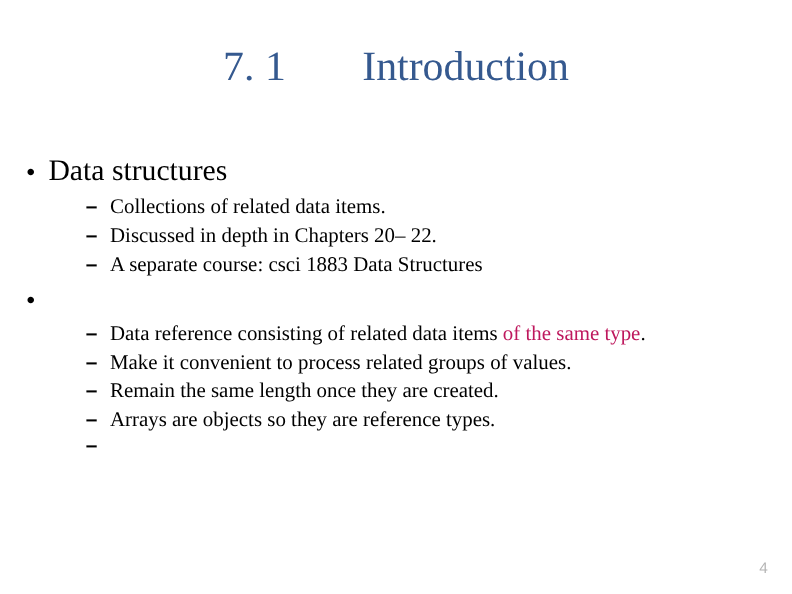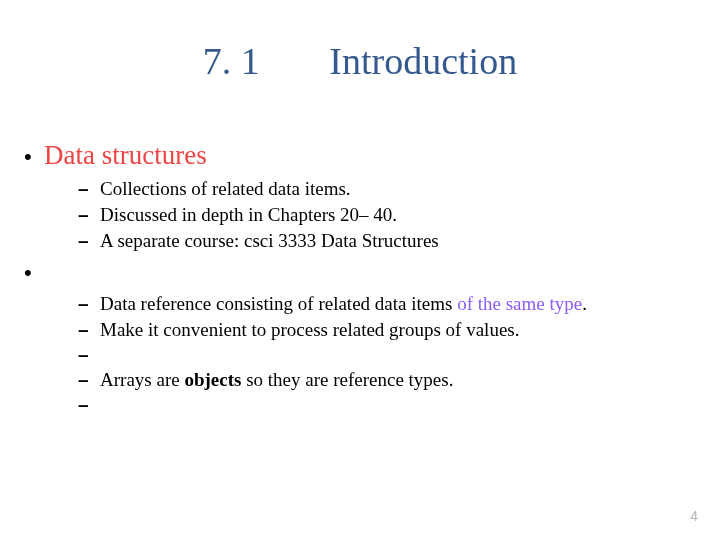--- a/index.html
+++ b/index.html
@@ -50,21 +50,21 @@
   .b1 .bullet {
     font-family: Arial, Helvetica, sans-serif;
     font-size: 22px;
     color: #000;
     width: 20px;
     flex: none;
     text-align: left;
   }
   .b1 .text {
     font-size: 27px;
-    color: #ef4444;
+    color: #000000;
   }
   .sub-group {
     margin-left: 54px;
     margin-top: 6px;
     margin-bottom: 8px;
   }
   .b2 {
     display: flex;
     align-items: baseline;
     margin: 2px 0;
@@ -77,24 +77,24 @@
     width: 22px;
     flex: none;
     text-align: left;
   }
   .b2 .text {
     font-size: 19px;
     color: #000;
     line-height: 1.25;
   }
   .b2 .text .green {
-    color: #8b5cf6;
+    color: #be185d;
   }
   .b2 .text .bold {
-    font-weight: bold;
+    font-weight: normal;
   }
   .page-num {
     position: absolute;
     right: 22px;
     bottom: 16px;
     font-family: Arial, Helvetica, sans-serif;
     font-size: 14px;
     color: #b5b5b5;
   }
 </style>
@@ -113,41 +113,42 @@
         <span class="bullet">•</span>
         <span class="text">Data structures</span>
       </div>
       <div class="sub-group">
         <div class="b2">
           <span class="dash">–</span>
           <span class="text"><span>Collections of related data items.</span></span>
         </div>
         <div class="b2">
           <span class="dash">–</span>
-          <span class="text"><span>Discussed in depth in Chapters 20– 40.</span></span>
+          <span class="text"><span>Discussed in depth in Chapters 20– 22.</span></span>
         </div>
         <div class="b2">
           <span class="dash">–</span>
-          <span class="text"><span>A separate course: csci 3333 Data Structures</span></span>
+          <span class="text"><span>A separate course: csci 1883 Data Structures</span></span>
         </div>
       </div>
       <div class="b1">
         <span class="bullet">•</span>
       </div>
       <div class="sub-group">
         <div class="b2">
           <span class="dash">–</span>
           <span class="text"><span>Data reference consisting of related data items </span><span class="green">of the same type</span><span>.</span></span>
         </div>
         <div class="b2">
           <span class="dash">–</span>
           <span class="text"><span>Make it convenient to process related groups of values.</span></span>
         </div>
         <div class="b2">
           <span class="dash">–</span>
+          <span class="text"><span>Remain the same length once they are created.</span></span>
         </div>
         <div class="b2">
           <span class="dash">–</span>
           <span class="text"><span>Arrays are </span><span class="bold">objects </span><span>so they are reference types.</span></span>
         </div>
         <div class="b2">
           <span class="dash">–</span>
         </div>
       </div>
     </div>

